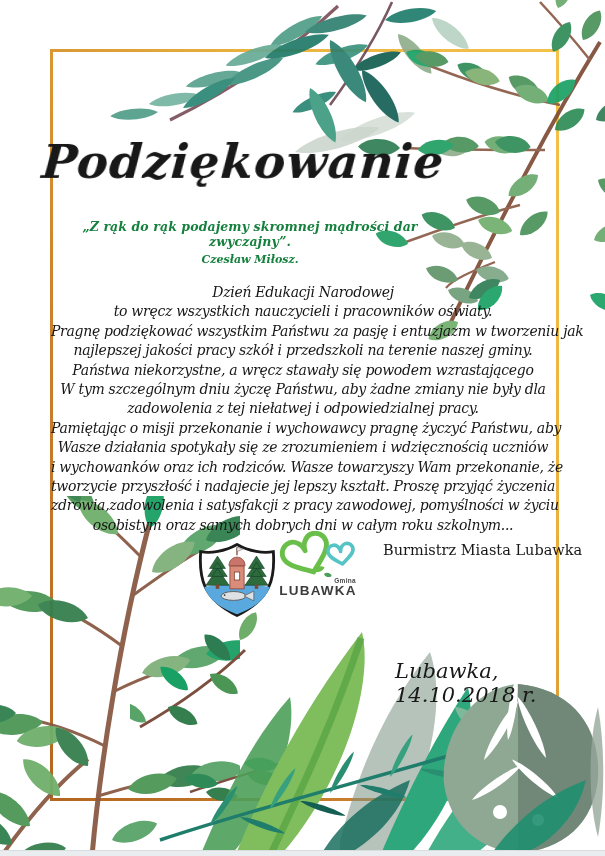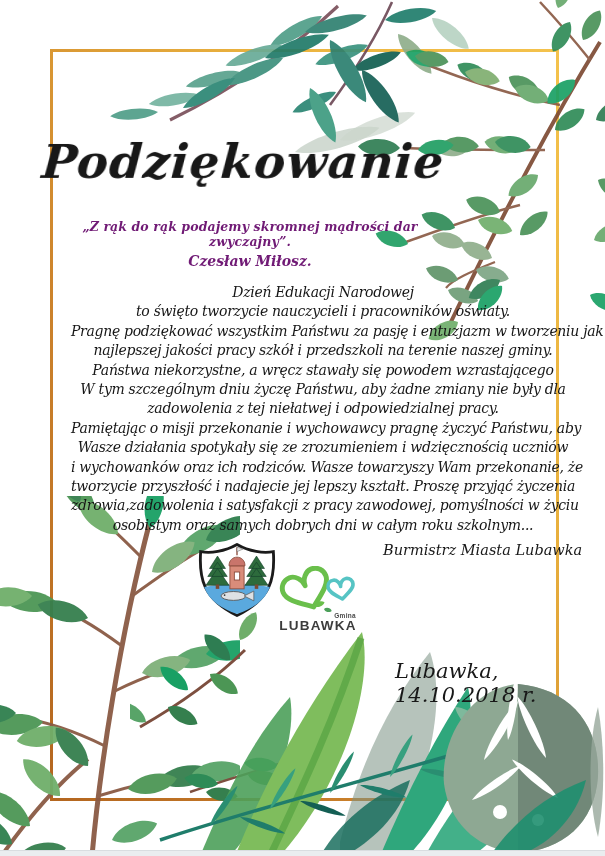--- a/index.html
+++ b/index.html
@@ -7,30 +7,30 @@
         font-family:"DejaVu Serif","Liberation Serif",serif;color:#1b1b1b;}
   .frame{position:absolute;left:50px;top:49px;width:503px;height:746px;
          border:3px solid #d89434;
          border-image:linear-gradient(to top right,#b4661f 0%,#cd842c 35%,#eab23e 70%,#f4c24c 100%) 1;
          z-index:1;}
   .art{position:absolute;z-index:2;pointer-events:none;}
   .txt{position:absolute;z-index:3;}
   .title{left:42px;top:134px;width:380px;text-align:center;
          font-size:47px;font-style:italic;font-weight:bold;letter-spacing:1px;color:#181818;
          transform:skewX(-4deg);}
-  .quote-block{left:40px;top:219px;width:420px;text-align:center;color:#701a75;}
+  .quote-block{left:40px;top:219px;width:420px;text-align:center;color:#15803d;}
   .quote-line{font-size:12.5px;font-style:italic;font-weight:bold;letter-spacing:.1px;}
-  .quote-author{font-size:14px;font-style:italic;font-weight:bold;margin-top:4px;}
+  .quote-author{font-size:11px;font-style:italic;font-weight:bold;margin-top:4px;}
   .body-block{left:51px;top:283px;width:504px;text-align:center;
-              font-size:14px;font-style:italic;line-height:19.4px;letter-spacing:-0.3px;color:#161616;padding-left:20px;}
+              font-size:14px;font-style:italic;line-height:19.4px;letter-spacing:-0.3px;color:#161616;}
   .body-block div{white-space:nowrap;}
-  .signature{left:383px;top:542px;font-size:14.5px;font-style:italic;color:#181818;}
+  .signature{left:383px;top:542px;font-size:14.5px;color:#181818;}
   .date{left:395px;top:659px;font-size:21px;font-style:italic;color:#181818;}
   .coa{left:198px;top:538px;}
-  .logo{left:272px;top:566px;width:92px;text-align:center;}
+  .logo{left:272px;top:531px;width:92px;text-align:center;}
   .logo-text{position:relative;margin-top:-3px;height:22px;}
   .logo-gmina{position:absolute;right:8px;top:-1px;font-family:"Liberation Sans",sans-serif;
               font-size:6.5px;font-weight:bold;color:#4a4a4a;letter-spacing:.3px;}
   .logo-name{position:absolute;left:0;right:0;top:5px;font-family:"Liberation Sans",sans-serif;
              font-size:13.5px;font-weight:bold;color:#3c3c3c;letter-spacing:1.2px;}
   .bottom-strip{position:absolute;left:0;bottom:0;width:605px;height:5px;background:#eaedef;
                 border-top:1px solid #d9dde0;z-index:4;}
 </style>
 </head>
 <body>
@@ -223,21 +223,21 @@
 
   <div class="txt title">Podziękowanie</div>
 
   <div class="txt quote-block">
     <div class="quote-line">„Z rąk do rąk podajemy skromnej mądrości dar zwyczajny”.</div>
     <div class="quote-author">Czesław Miłosz.</div>
   </div>
 
   <div class="txt body-block">
     <div>Dzień Edukacji Narodowej</div>
-    <div>to święto tworzycie nauczycieli i pracowników oświaty.</div>
+    <div>to wręcz wszystkich nauczycieli i pracowników oświaty.</div>
     <div>Pragnę podziękować wszystkim Państwu za pasję i entuzjazm w tworzeniu jak</div>
     <div>najlepszej jakości pracy szkół i przedszkoli na terenie naszej gminy.</div>
     <div>Państwa niekorzystne, a wręcz stawały się powodem wzrastającego</div>
     <div>W tym szczególnym dniu życzę Państwu, aby żadne zmiany nie były dla</div>
     <div>zadowolenia z tej niełatwej i odpowiedzialnej pracy.</div>
     <div>Pamiętając o misji przekonanie i wychowawcy pragnę życzyć Państwu, aby</div>
     <div>Wasze działania spotykały się ze zrozumieniem i wdzięcznością uczniów</div>
     <div>i wychowanków oraz ich rodziców. Wasze towarzyszy Wam przekonanie, że</div>
     <div>tworzycie przyszłość i nadajecie jej lepszy kształt. Proszę przyjąć życzenia</div>
     <div>zdrowia,zadowolenia i satysfakcji z pracy zawodowej, pomyślności w życiu</div>

